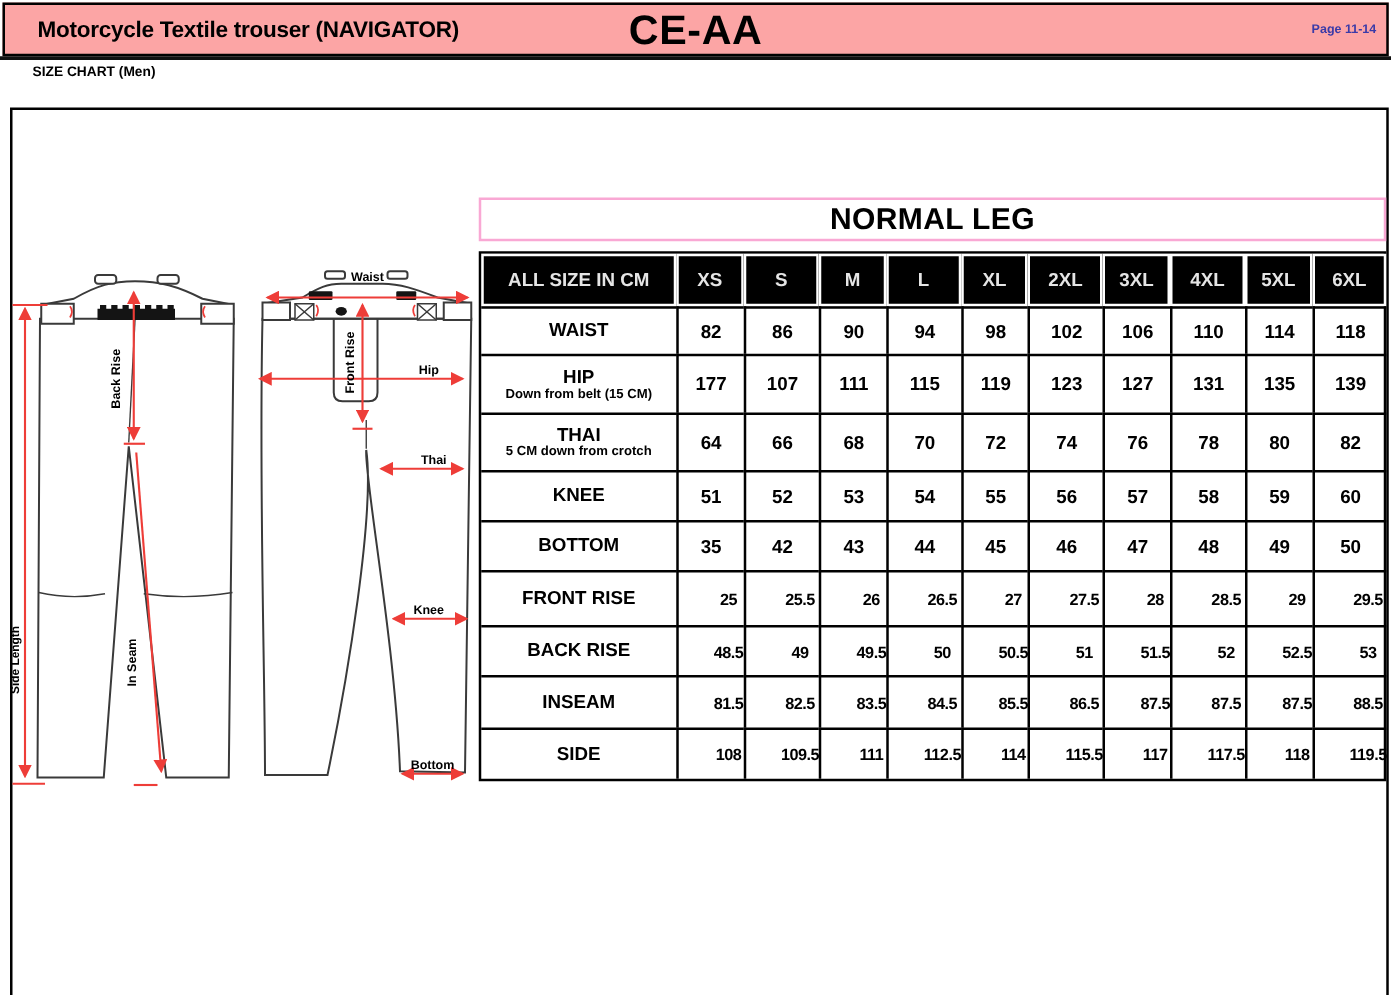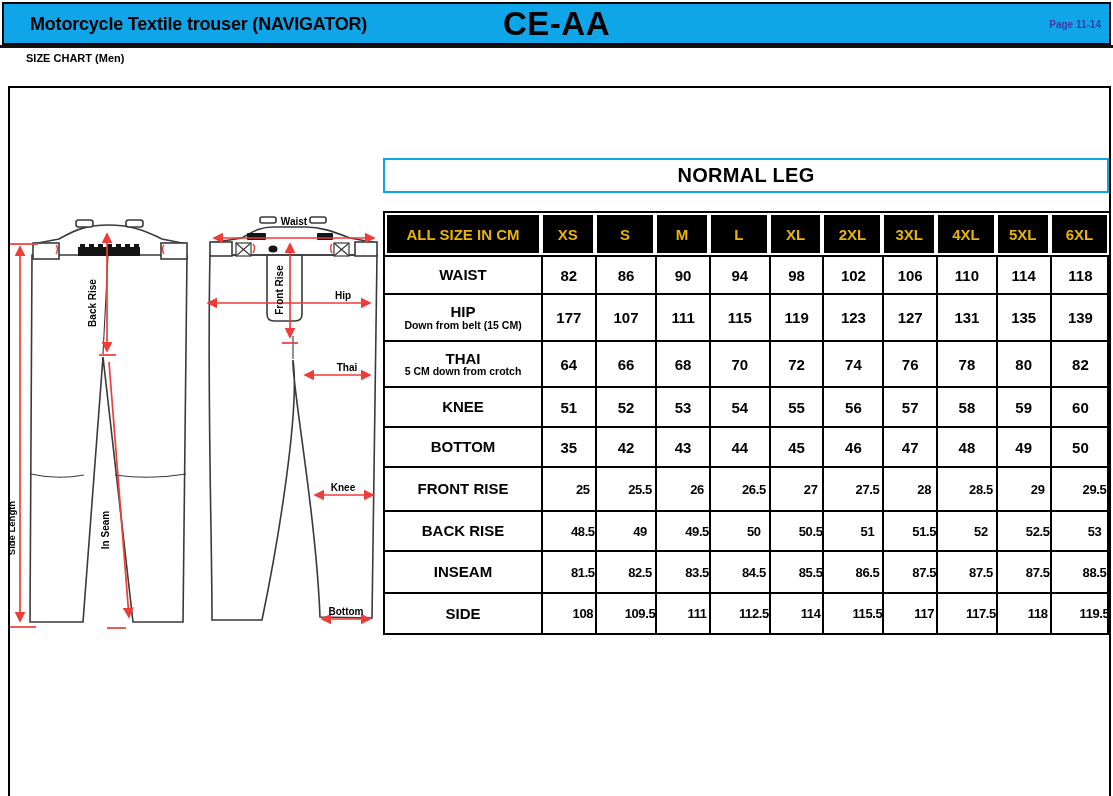--- a/index.html
+++ b/index.html
@@ -1,46 +1,46 @@
 <!DOCTYPE html>
 <html><head>
 <meta charset="utf-8">
 <style>
   html,body{margin:0;padding:0;background:#fff;}
   body{width:1113px;height:796px;position:relative;overflow:hidden;
        font-family:"Liberation Sans",sans-serif;color:#000;}
 
   
   .titlebar{position:absolute;left:2px;top:2px;width:1105px;height:39px;
-            border:2px solid #000;background:#0ea5e9;display:flex;align-items:center;}
+            border:2px solid #000;background:#fca5a5;display:flex;align-items:center;}
   .doc-title{position:absolute;left:26px;top:50%;transform:translateY(-50%);
              font-size:18px;font-weight:bold;letter-spacing:-0.2px;}
   .doc-code{position:absolute;left:0;right:0;text-align:center;top:50%;transform:translateY(-50%);
             font-size:33px;font-weight:bold;letter-spacing:0.5px;border-radius:15px;}
   .doc-page{position:absolute;right:8px;top:50%;transform:translateY(-50%);
             font-size:10px;font-weight:bold;}
   .thick-rule{position:absolute;left:0;top:45px;width:1113px;height:3px;background:#111;}
 
   .section-title{position:absolute;left:26px;top:52px;font-size:11px;font-weight:bold;}
 
   
   .content-box{position:absolute;left:8px;top:86px;width:1099px;height:708px;
                border:2px solid #000;background:#fff;}
 
   
   .diagram-svg{position:absolute;left:0;top:0;overflow:visible;}
 
   
   .table-wrap{position:absolute;left:373px;top:70px;right:0;}
-  .table-title{height:31px;border:2px solid #0ea5e9;display:flex;align-items:center;justify-content:center;
-               font-size:20px;font-weight:bold;letter-spacing:0.3px;margin-bottom:18px;}
+  .table-title{height:31px;border:2px solid #f9a8d4;display:flex;align-items:center;justify-content:center;
+               font-size:24px;font-weight:bold;letter-spacing:0.3px;margin-bottom:8px;}
   .size-grid{display:grid;grid-template-columns:156px repeat(10,1fr);
              grid-template-rows:42px 38px 47px 46px 40px 40px 44px 40px 42px 41px;
              border:2px solid #000;}
-  .hcell{background:#000;color:#eab308;display:flex;align-items:center;justify-content:center;
+  .hcell{background:#000;color:#e5e5e5;display:flex;align-items:center;justify-content:center;
          font-size:15px;font-weight:bold;border:2px solid #fff;}
   .lcell,.vcell{display:flex;align-items:center;justify-content:center;
                 font-size:15px;font-weight:bold;border-top:2px solid #000;}
   .vcell{border-left:2px solid #000;}
   .lcell{flex-direction:column;line-height:1.05;}
   .lcell .sub{font-size:10.5px;font-weight:bold;}
   .vcell.heavy{font-family:Liberation Sans, sans-serif;font-size:13px;letter-spacing:-0.4px;padding-left:28px;}
 </style>
 </head>
 <body>

